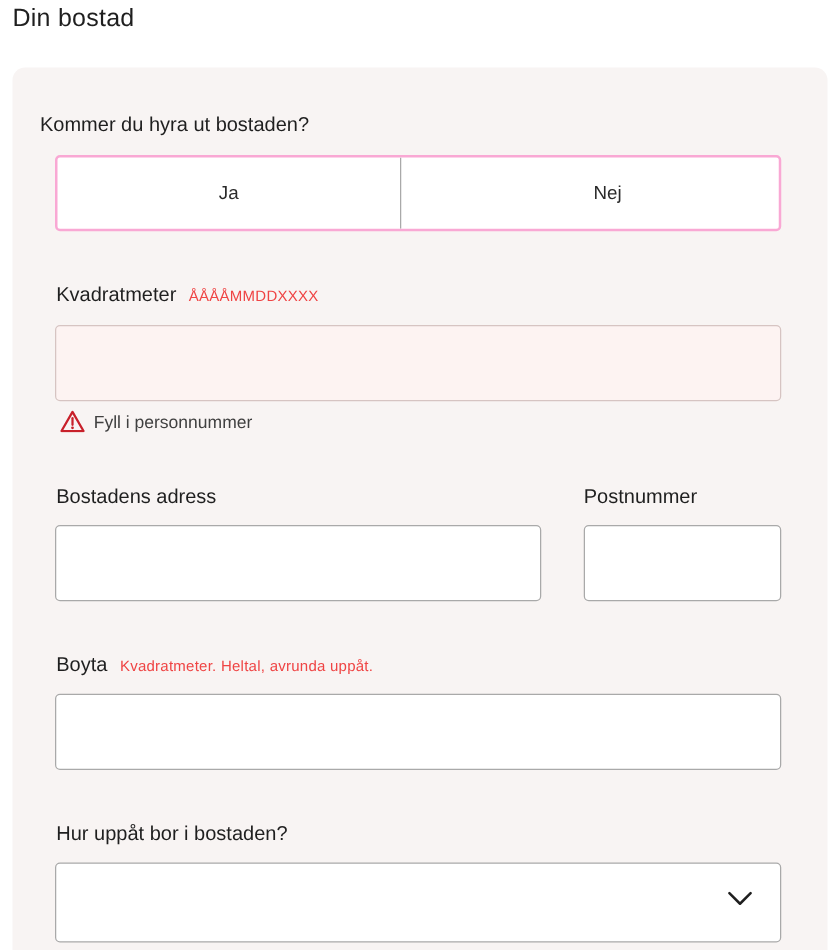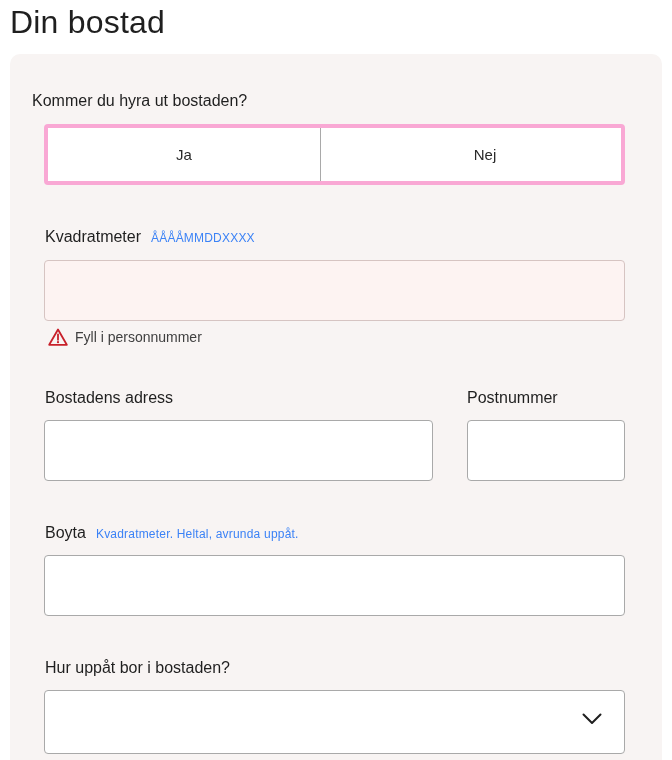--- a/index.html
+++ b/index.html
@@ -5,48 +5,48 @@
     html, body { margin: 0; padding: 0; }
     body {
       width: 672px; height: 760px; overflow: hidden;
       background: #ffffff;
       font-family: "Liberation Sans", "DejaVu Sans", sans-serif;
       color: #1f1f1f;
       position: relative;
     }
     .page-title {
       position: absolute; left: 10px; top: 4px;
-      font-size: 32px; font-weight: 400; color: #1f1f1f;
+      font-size: 20px; font-weight: 400; color: #1f1f1f;
       letter-spacing: 0.2px;
     }
     .card {
       position: absolute; left: 10px; top: 54px;
       width: 652px; height: 720px;
       background: #f8f4f3;
       border-radius: 10px;
     }
     .label {
       position: absolute; font-size: 16px; color: #1f1f1f;
     }
     .hint {
-      font-size: 12px; color: #3b82f6; margin-left: 10px; letter-spacing: 0.2px;
+      font-size: 12px; color: #ef4444; margin-left: 10px; letter-spacing: 0.2px;
     }
     .field {
       position: absolute; box-sizing: border-box;
       background: #ffffff;
       border: 1px solid #a9a9a9;
       border-radius: 4px;
     }
     .field.error {
       background: #fdf3f2;
       border-color: #d6c4c2;
     }
     .toggle {
       position: absolute; left: 44px; top: 124px; width: 581px; height: 61px;
-      box-sizing: border-box; border: 4px solid #f9a8d4; border-radius: 4px;
+      box-sizing: border-box; border: 2px solid #f9a8d4; border-radius: 4px;
       display: flex; background: #ffffff; overflow: hidden;
     }
     .toggle-option {
       flex: 1; display: flex; align-items: center; justify-content: center;
       font-size: 15px; color: #2a2a2a; cursor: pointer;
     }
     .toggle-option + .toggle-option { border-left: 1px solid #a9a9a9; padding-left: 28px; }
     .error-msg {
       position: absolute; left: 48px; top: 328px;
       display: flex; align-items: center;

